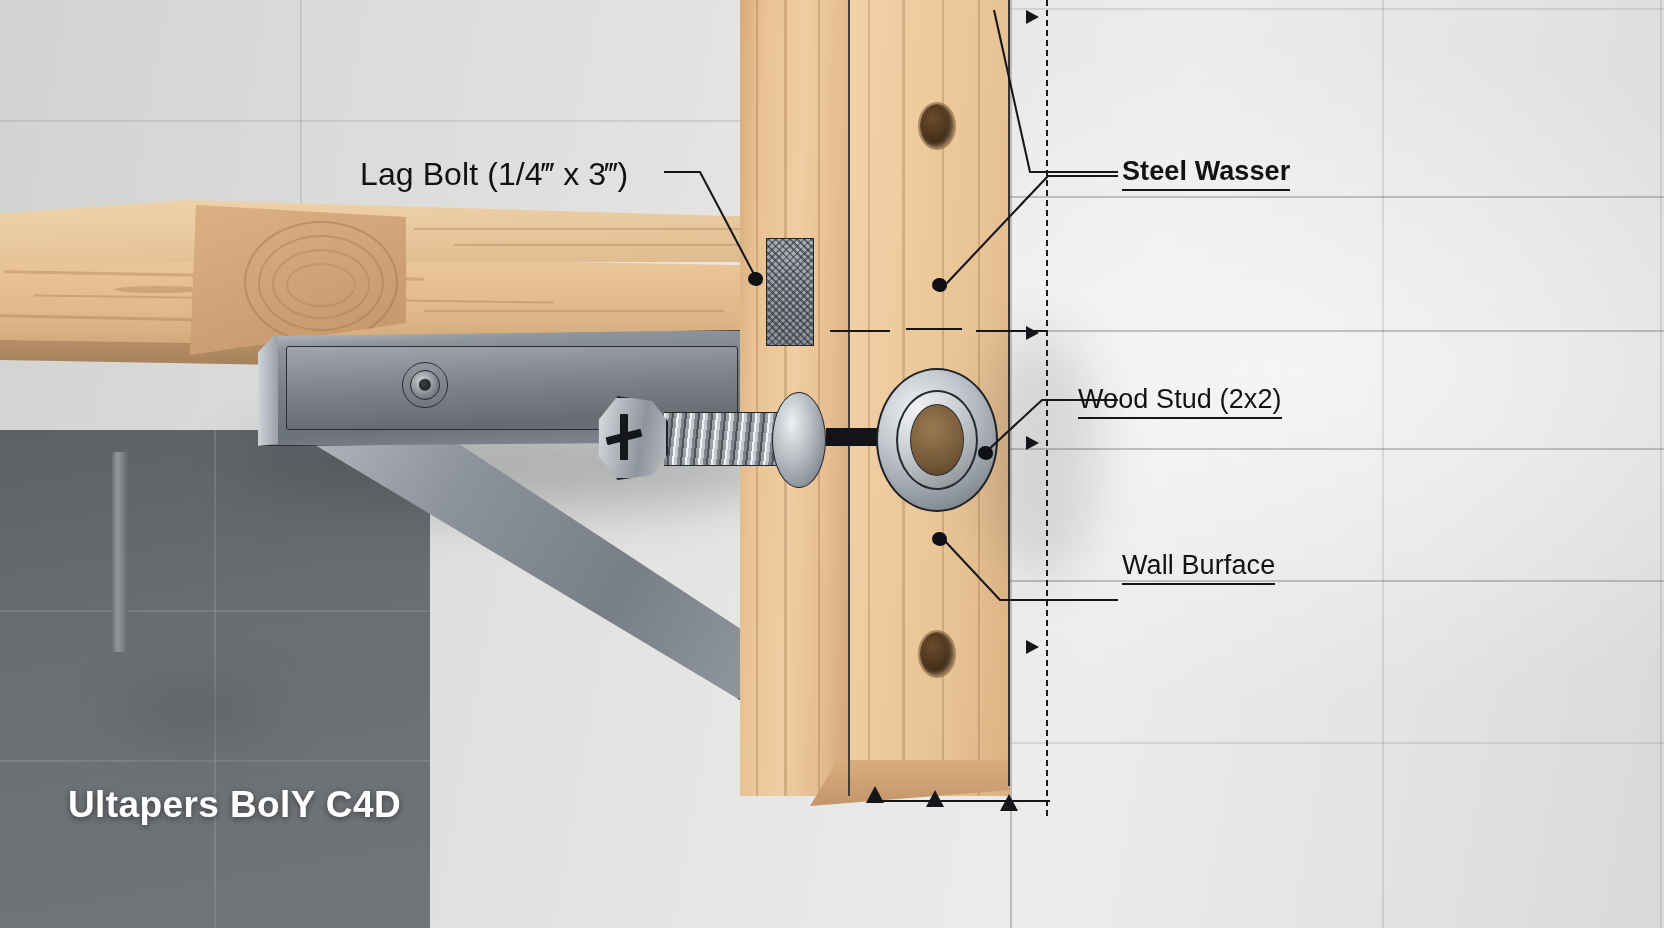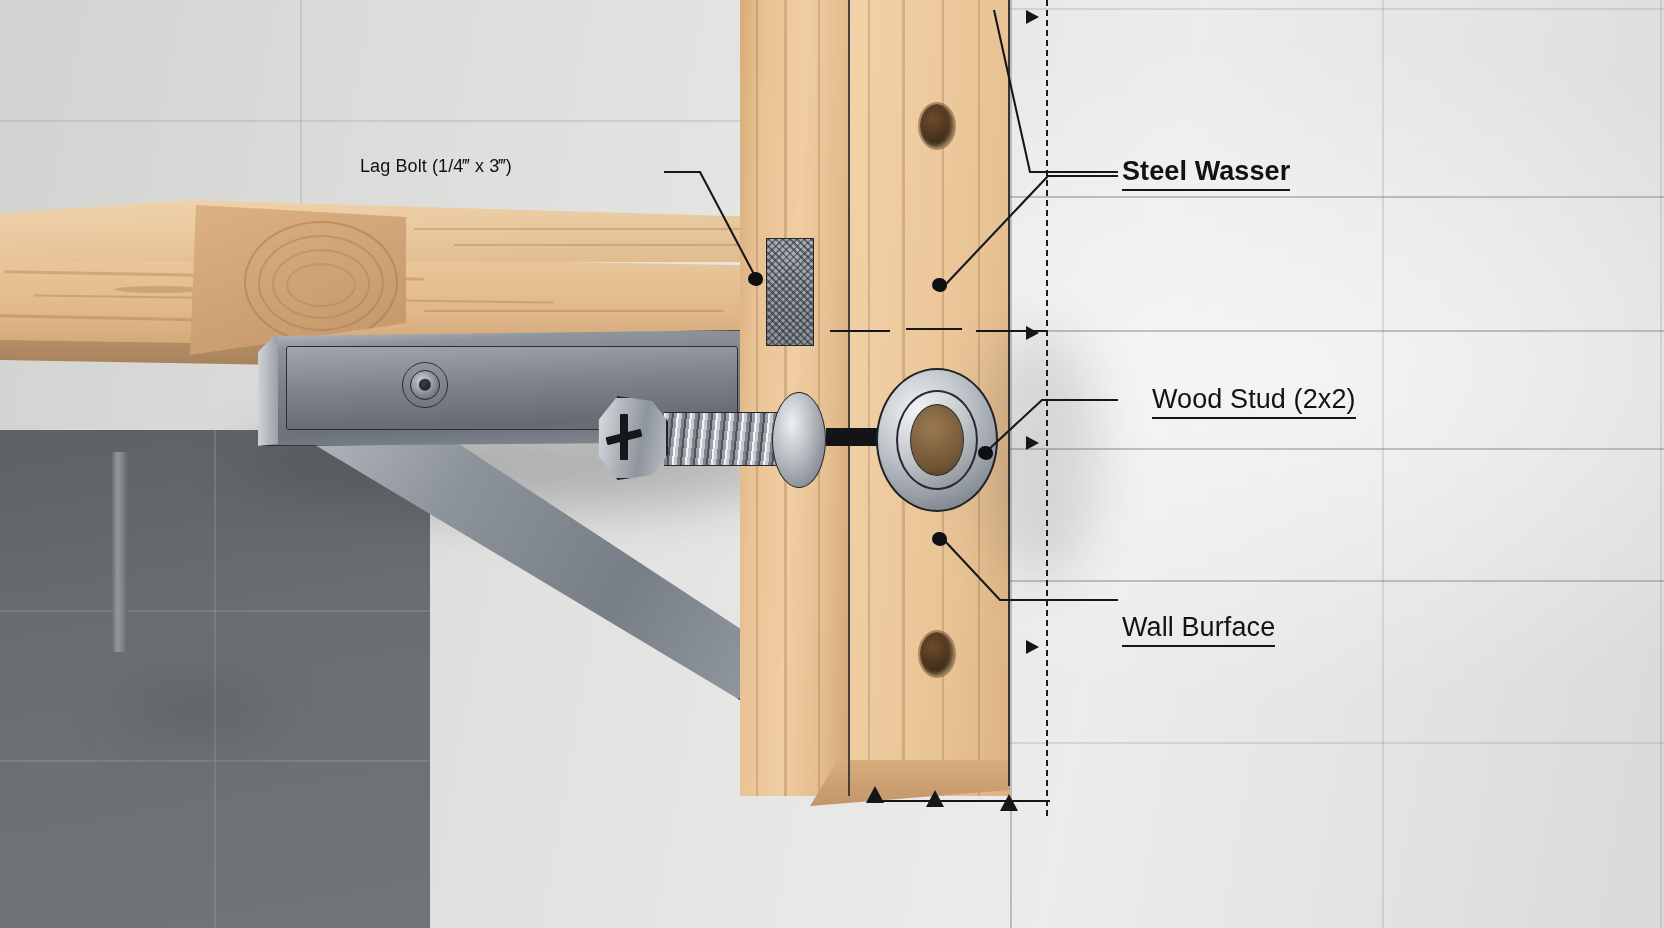--- a/index.html
+++ b/index.html
@@ -139,21 +139,21 @@
      background:radial-gradient(circle at 40% 34%,#9a7a52,#6f5434 70%,#4e3a22 100%);
      border:1.6px solid #2a2d33;box-sizing:border-box;}
 
   #gap-slot{position:absolute;left:826px;top:428px;width:56px;height:18px;background:#121418;}
 
   
   .lead{position:absolute;stroke:#15171a;fill:none;stroke-width:2.1;}
   .dot{position:absolute;width:15px;height:14px;border-radius:50% 50% 46% 54%;background:#0e1013;}
   .label{position:absolute;color:#101215;font-size:27px;letter-spacing:.1px;white-space:nowrap;}
   .label u{text-decoration:none;border-bottom:2px solid #14161a;padding-bottom:3px;}
-  #label-lag{font-size:18px;}
+  #label-lag{font-size:32px;}
 
   #dimline{position:absolute;left:1046px;top:0;width:0;height:816px;
      border-left:2px dashed #1b1d21;}
   .dim-arrow{position:absolute;width:0;height:0;
      border-top:7px solid transparent;border-bottom:7px solid transparent;border-left:13px solid #14161a;}
   .dim-tick{position:absolute;height:2px;background:#14161a;}
   .dim-diamond{position:absolute;width:0;height:0;
      border-left:9px solid transparent;border-right:9px solid transparent;border-bottom:17px solid #14161a;}
 
   #watermark{position:absolute;left:68px;top:784px;color:#ffffff;font-size:37px;font-weight:bold;
@@ -295,22 +295,23 @@
   <div class="dot" style="left:932px;top:532px;"></div>
 
   <div class="label" id="label-lag" style="left:360px;top:156px;">
     <span>Lag Bolt (1/4‴ x 3‴)</span>
   </div>
 
   <div class="label" style="left:1122px;top:156px;font-weight:bold;">
     <u>Steel Wasser</u>
   </div>
 
-  <div class="label" style="left:1152px;top:384px;">
+  <div class="label" style="left:1078px;top:384px;">
     <u>Wood Stud (2x2)</u>
   </div>
 
-  <div class="label" style="left:1122px;top:612px;">
+  <div class="label" style="left:1122px;top:550px;">
     <u>Wall Burface</u>
   </div>
 
+  <div id="watermark">Ultapers BolY C4D</div>
 
 </div>
 
 </body></html>

